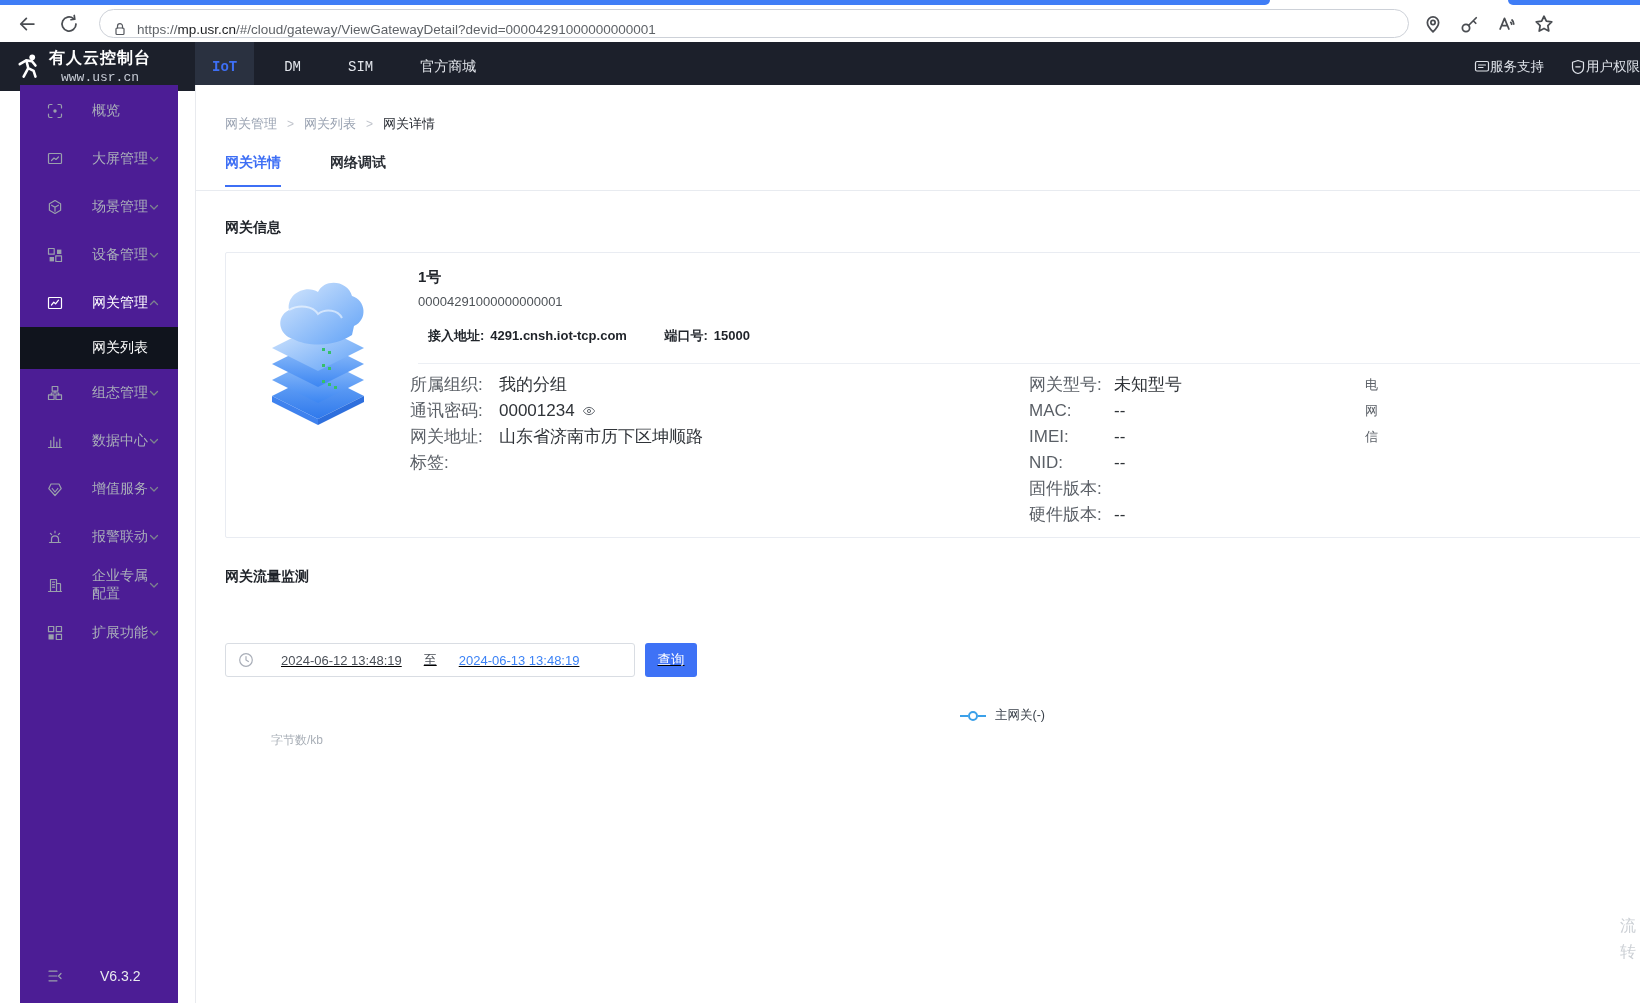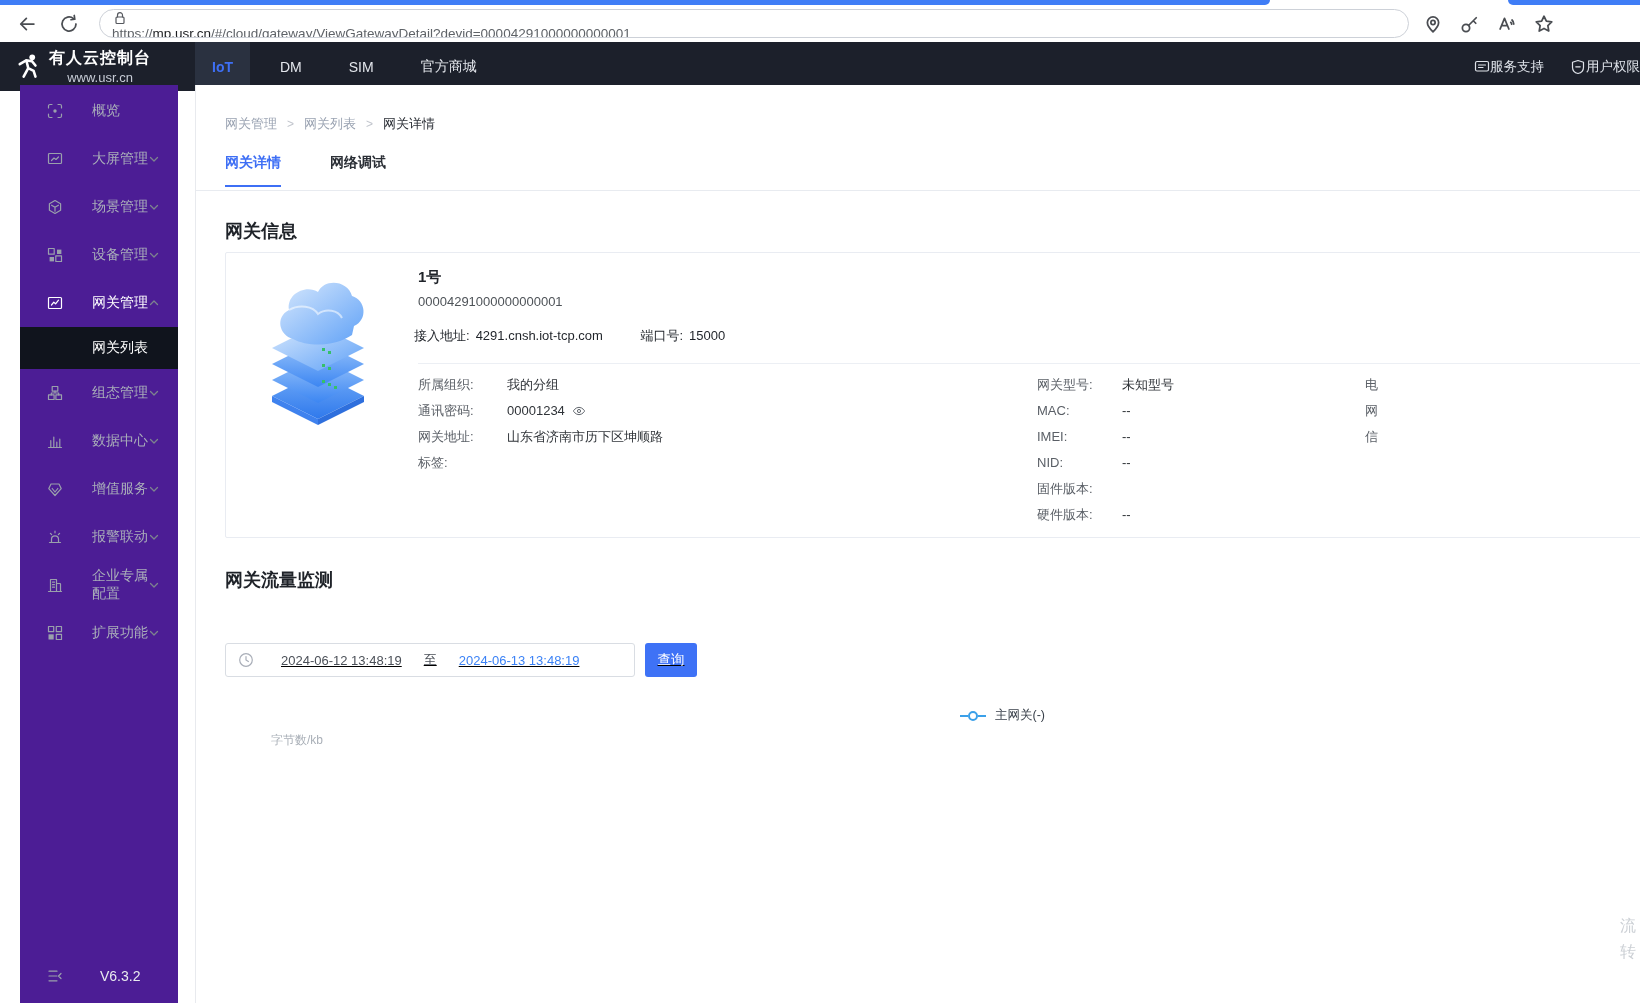--- a/index.html
+++ b/index.html
@@ -10,28 +10,28 @@
   .i20 { width:20px; height:20px; fill:none; stroke:currentColor; stroke-width:1.4; stroke-linecap:round; stroke-linejoin:round; }
 
   
   .tabstrip { position:absolute; left:0; top:0; width:1640px; height:5px; }
   .tabstrip .seg1 { position:absolute; left:0; top:0; width:1270px; height:5px; background:#3f7df6; border-radius:0 0 6px 0; }
   .tabstrip .seg2 { position:absolute; left:1508px; top:0; right:0; height:5px; background:#3f7df6; border-radius:0 0 0 6px; }
   .browserbar { position:absolute; left:0; top:5px; width:1640px; height:37px; background:#fff; display:flex; align-items:center; }
   .bb-btn { width:24px; height:24px; color:#4a4d52; display:flex; align-items:center; justify-content:center; cursor:pointer; }
   .bb-back { margin-left:15px; }
   .bb-refresh { margin-left:18px; }
-  .urlpill { margin-left:18px; width:1310px; height:29px; border:1px solid #cdd1d8; border-radius:15px; display:flex; align-items:flex-start; padding:0 12px; background:#fff;flex-direction:column; }
+  .urlpill { margin-left:18px; width:1310px; height:29px; border:1px solid #cdd1d8; border-radius:15px; display:flex; align-items:flex-end; padding:0 12px; background:#fff; }
   .urlpill .lock { color:#55585e; margin-right:9px; }
   .urltext { font-size:13.5px; color:#5f6368; white-space:nowrap; overflow:hidden; }
   .urltext .host { color:#1c1e21; }
   .bb-right { display:flex; align-items:center; margin-left:14px; gap:17px; color:#4a4d52; }
 
   
-  .topnav { position:absolute; left:0; top:42px; width:1640px; height:49px; background:#1c202b; display:flex; align-items:stretch; overflow:hidden; }
+  .topnav { position:absolute; left:0; top:42px; width:1640px; height:49px; background:#1c202b; display:flex; align-items:stretch; overflow:hidden;font-family:Liberation Mono, monospace; }
   .logo { width:195px; display:flex; align-items:center; padding-left:17px; }
   .logo-txt { margin-left:8px; color:#fff; }
   .logo-title { font-size:16px; font-weight:bold; letter-spacing:1px; }
   .logo-sub { font-size:13px; color:#c7ccd6; text-align:center; margin-top:1px; }
   .nav-tabs { display:flex; align-items:stretch; }
   .nav-tab { display:flex; align-items:center; padding:0 17px; font-size:14px; color:#e3e6ec; cursor:pointer; }
   .nav-tab.active { background:#2a3140; color:#3e6ff5; font-weight:bold; }
   .nav-tab + .nav-tab { margin-left:13px; }
   .topnav-right { margin-left:auto; display:flex; align-items:center; gap:26px; color:#dfe3ea; font-size:13.5px; padding-right:0; }
   .tr-item { display:flex; align-items:center; gap:0; cursor:pointer; white-space:nowrap; }
@@ -54,34 +54,34 @@
   
   .main { position:absolute; left:195px; top:85px; right:0; bottom:0; background:#fff; border-left:1px solid #e8eaee; overflow:hidden; }
   .breadcrumb { position:absolute; left:29px; top:30px; font-size:13px; color:#9aa3b2; display:flex; gap:10px; align-items:center; }
   .breadcrumb .bc-link { cursor:pointer; }
   .breadcrumb .bc-sep { color:#c0c4cc; font-size:12px; }
   .breadcrumb .bc-cur { color:#2b2f36; }
   .pagetabs { position:absolute; left:29px; top:69px; display:flex; }
   .ptab { font-size:14px; font-weight:bold; color:#2b2f36; padding-bottom:13px; cursor:pointer; margin-right:49px; }
   .ptab.active { color:#3e6ff5; border-bottom:2px solid #3e6ff5; }
   .tabline { position:absolute; left:0; right:0; top:105px; height:1px; background:#e8ebf0; }
-  .sec-title { position:absolute; left:29px; font-size:18px; font-weight:bold; color:#1f2329; }
+  .sec-title { position:absolute; left:29px; font-size:14px; font-weight:bold; color:#1f2329; }
   .sec1 { top:134px; }
   .sec2 { top:483px; }
 
   
   .card { position:absolute; left:29px; top:167px; right:-2px; height:286px; border:1px solid #e9ecf2; border-radius:2px; }
   .illus { position:absolute; left:40px; top:24px; }
   .gw-name { position:absolute; left:192px; top:15px; font-size:15px; font-weight:bold; color:#1f2329; }
   .gw-id { position:absolute; left:192px; top:41px; font-size:13px; color:#4e5358; }
-  .gw-access { position:absolute; left:188px; top:74px; font-size:13px; font-weight:normal; color:#1f2329; }
+  .gw-access { position:absolute; left:202px; top:74px; font-size:13px; font-weight:bold; color:#1f2329; }
   .gw-access .v { margin-left:6px; }
   .gw-access .plabel { margin-left:34px; }
   .card-divider { position:absolute; left:192px; right:0; top:110px; height:1px; background:#eceff4; }
-  .cols { position:absolute; left:192px; top:119px; right:0; display:flex; font-size:13px; line-height:26px;justify-content:center; }
+  .cols { position:absolute; left:184px; top:119px; right:0; display:flex; font-size:17px; line-height:26px;justify-content:center; }
   .colL { width:619px; }
   .colR { flex:1; }
   .frow { display:flex; align-items:center; height:26px; }
   .flabel { color:#5a5f66; }
   .colL .flabel { width:89px; }
   .colR .flabel { width:85px; }
   .fvalue { color:#2f3338; }
   .eye { color:#5a5f66; margin-left:7px; cursor:pointer; }
   .eye svg { width:14px; height:14px; fill:none; stroke:currentColor; stroke-width:1.1; }
   .col3 { position:absolute; left:1139px; top:119px; font-size:13px; line-height:26px; color:#5a5f66; white-space:nowrap; }

